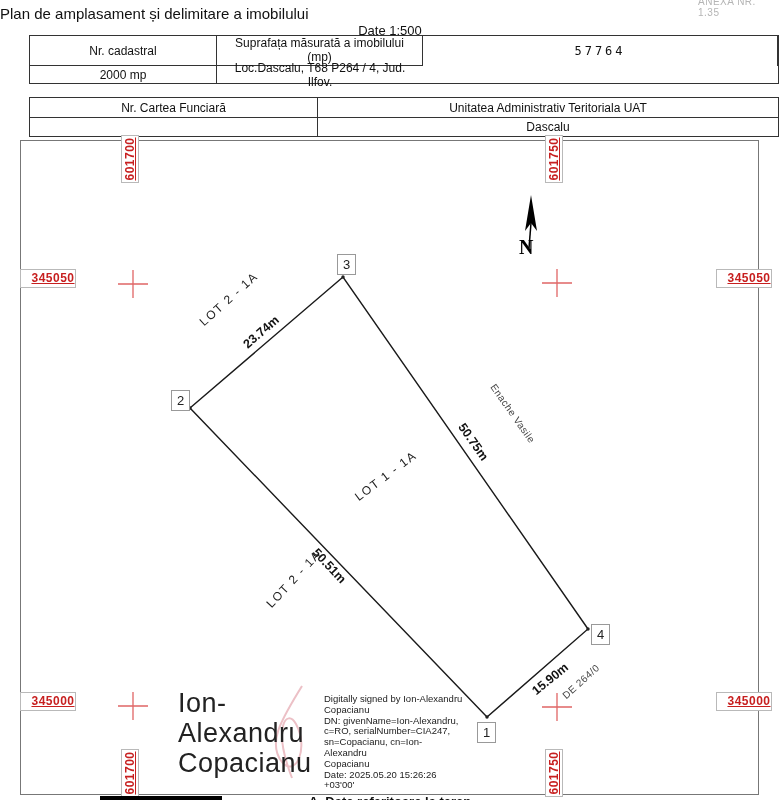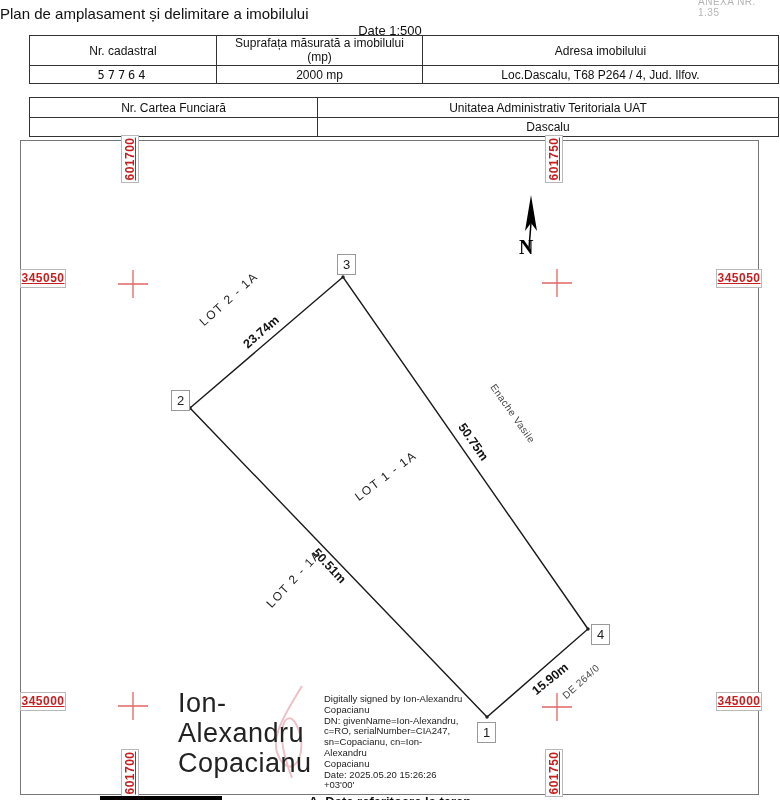--- a/index.html
+++ b/index.html
@@ -23,21 +23,21 @@
     grid-template-columns:187px 206px 1fr;grid-template-rows:30px 17px;}
   #table2{left:20px;top:97px;width:748px;display:grid;
     grid-template-columns:288px 1fr;grid-template-rows:20px 18px;}
   .pre{white-space:pre-line;line-height:1.15;}
   .cad-num{font-family:"DejaVu Sans Mono",monospace;font-size:18px;letter-spacing:3px;}
   
   .map-frame{left:20px;top:140px;width:737px;height:653px;border:1px solid #777;}
   .coord{color:#c71f1f;font-size:12px;font-weight:bold;letter-spacing:.5px;
     background:#fff;border:1px solid #b9b9b9;text-align:center;
     text-decoration:underline;text-decoration-color:#c71f1f;line-height:16px;}
-  .coord.h{width:44px;height:17px;}
+  .coord.h{width:44px;height:17px;padding-left:10px;}
   .coord.v{width:46px;height:16px;transform:rotate(-90deg);}
   .lot-label{font-size:12px;letter-spacing:1.5px;color:#222;white-space:nowrap;}
   .dim-label{font-size:12.5px;font-weight:bold;color:#111;white-space:nowrap;}
   .nb-label{font-size:10px;color:#444;letter-spacing:.5px;white-space:nowrap;}
   .vertex-box{width:17px;height:19px;background:#fff;border:1px solid #999;
     font-size:13px;color:#222;display:flex;align-items:center;justify-content:center;}
   .north-n{font-family:"Liberation Serif",serif;font-weight:bold;font-size:20px;color:#000;}
   
   .sig-name{left:178px;top:688px;font-size:27px;line-height:30px;color:#222;
     white-space:pre-line;letter-spacing:.5px;}
@@ -54,21 +54,20 @@
 
 <div class="abs anexa">ANEXA NR. 1.35</div>
 
 <div class="abs title">Plan de amplasament și delimitare a imobilului</div>
 <div class="abs subtitle">Date 1:500</div>
 
 <div id="table1" class="abs tbl">
   <div class="cell">Nr. cadastral</div>
   <div class="cell pre">Suprafața măsurată a imobilului
 (mp)</div>
-  <div class="cell last">Adresa imobilului</div>
   <div class="cell bottomless cad-num">57764</div>
   <div class="cell bottomless">2000 mp</div>
   <div class="cell bottomless last">Loc.Dascalu, T68  P264 / 4, Jud. Ilfov.</div>
 </div>
 
 <div id="table2" class="abs tbl">
   <div class="cell">Nr. Cartea Funciară</div>
   <div class="cell last">Unitatea Administrativ Teritoriala UAT</div>
   <div class="cell bottomless"></div>
   <div class="cell bottomless last">Dascalu</div>

